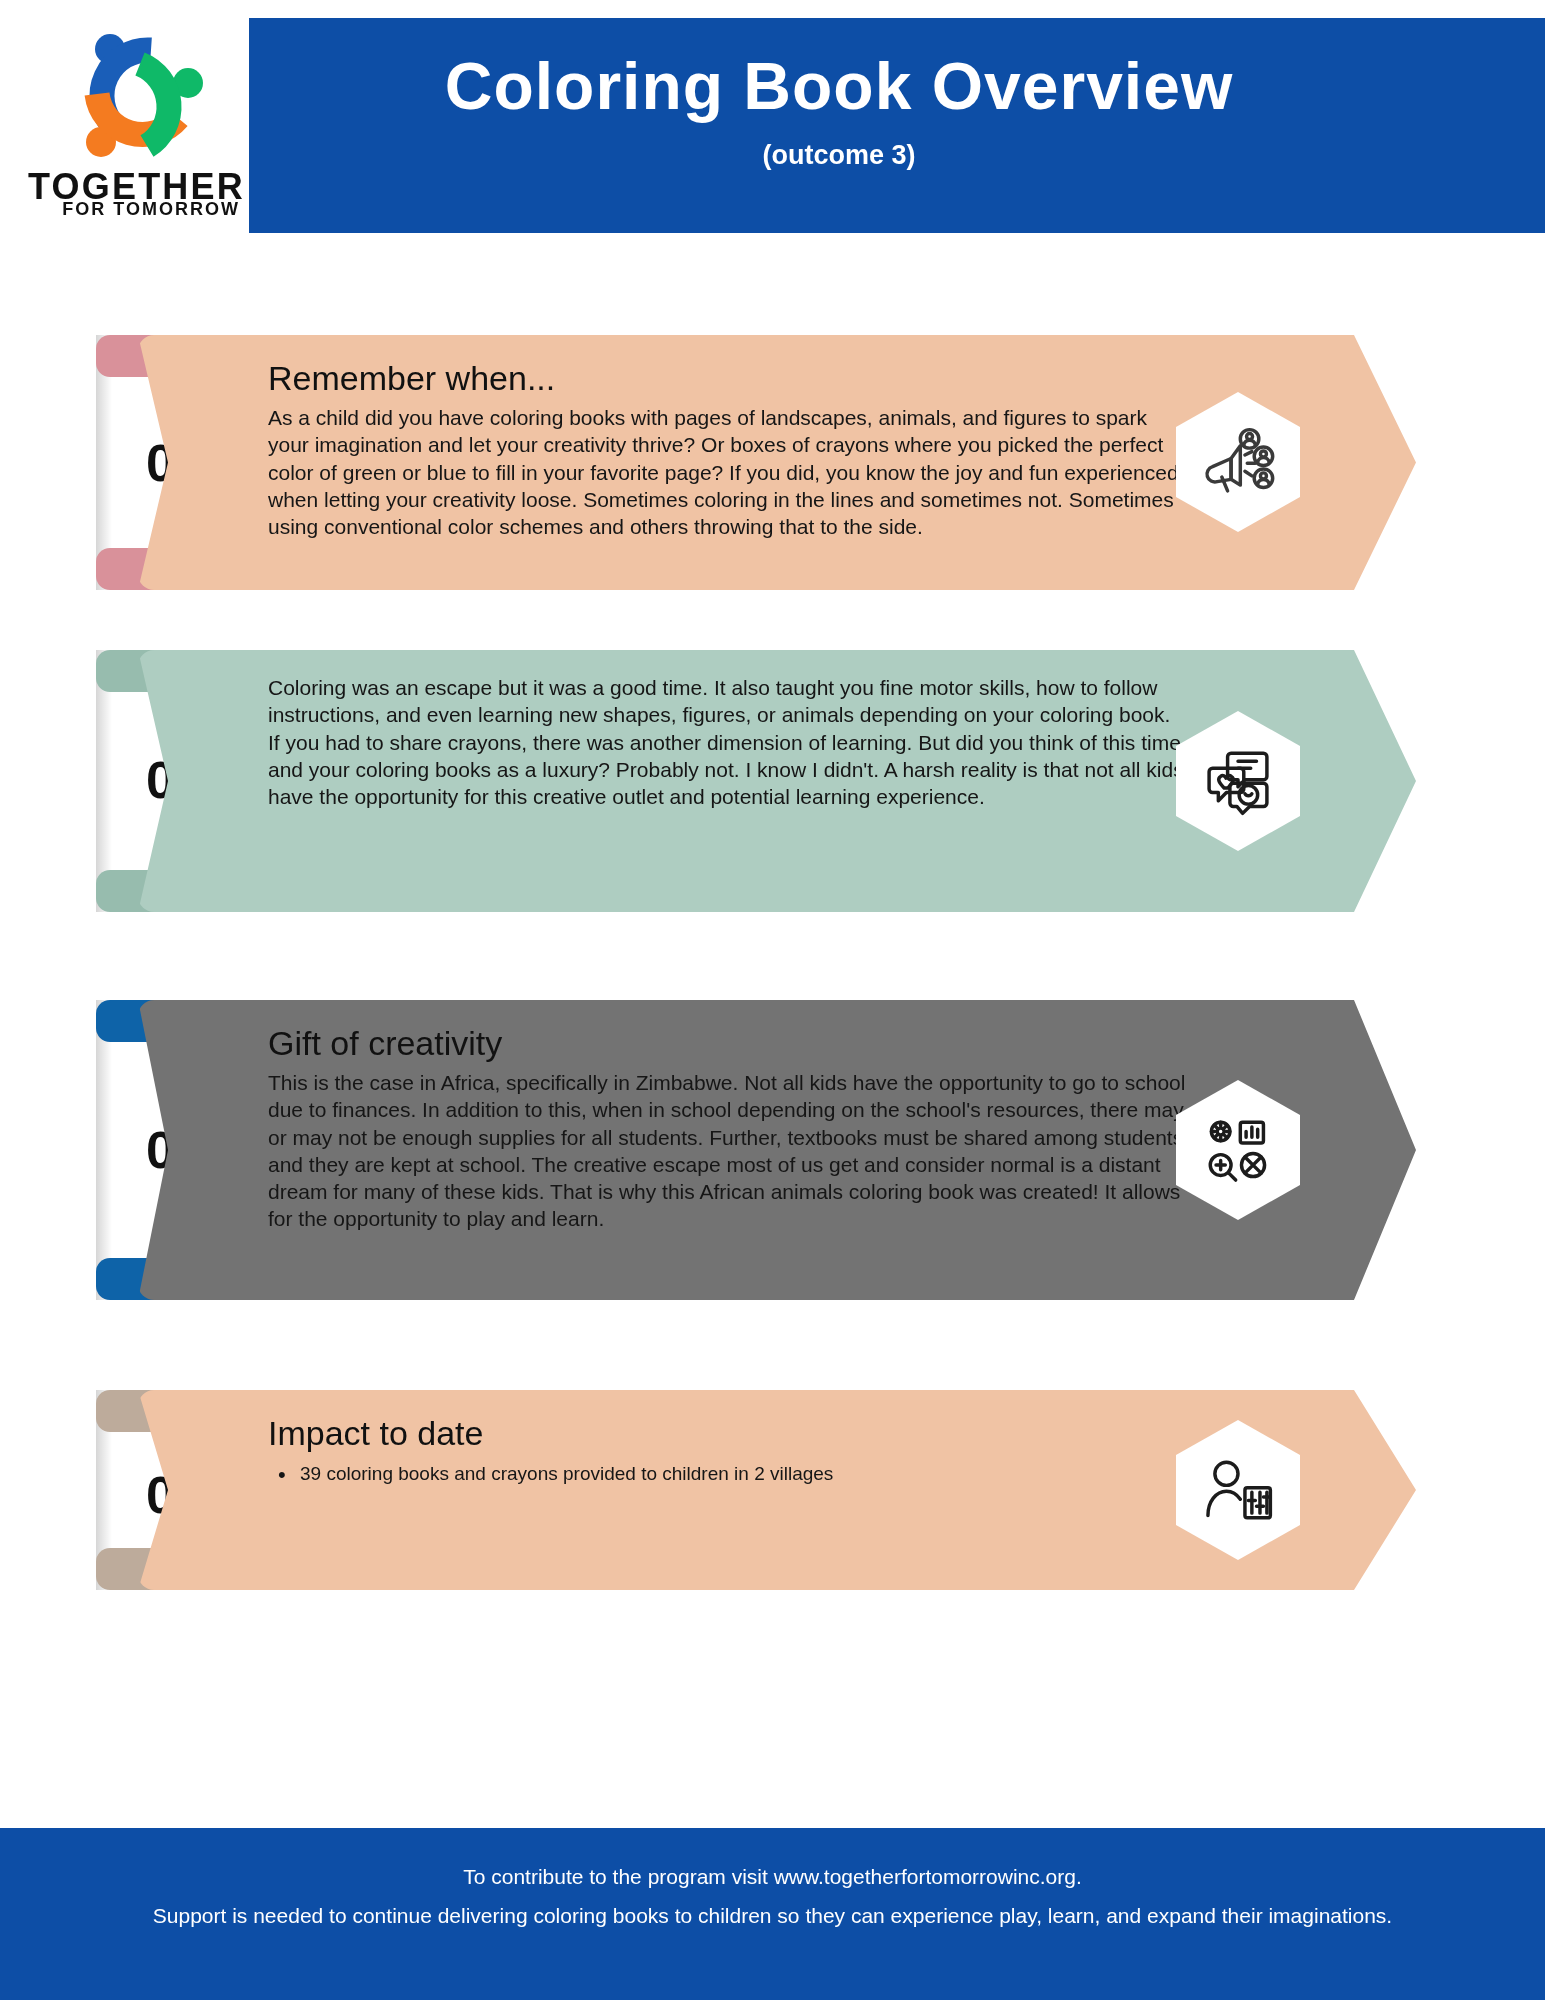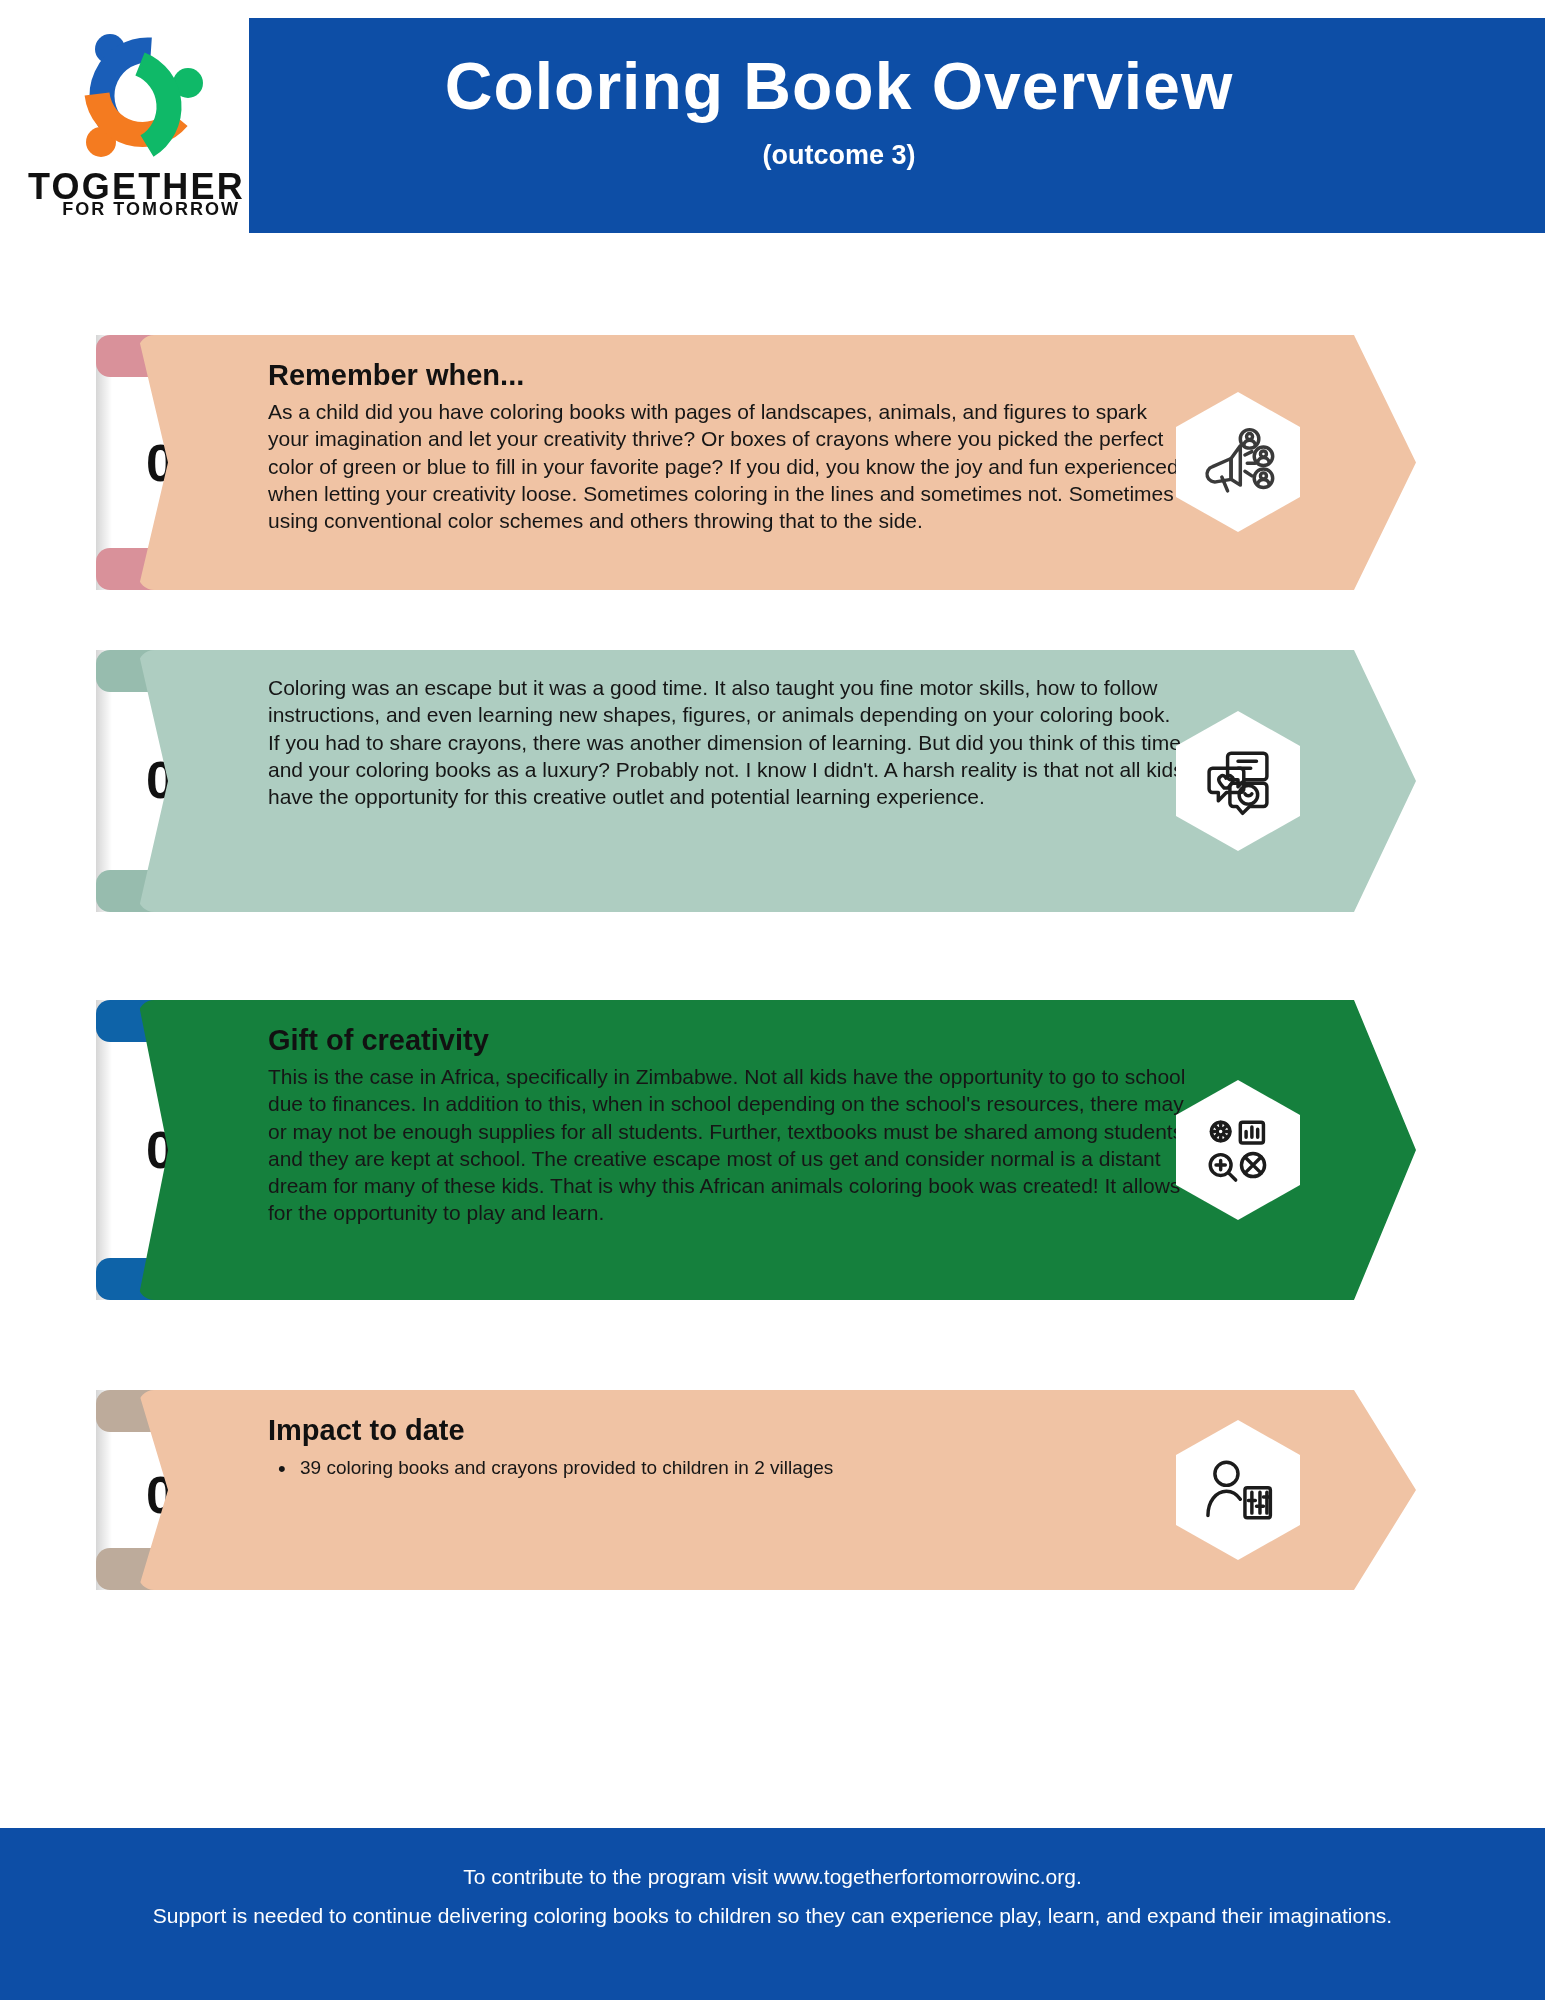--- a/index.html
+++ b/index.html
@@ -101,22 +101,22 @@
     );
   }
 
   .ribbon-inner {
     position: absolute;
     left: 130px;
     top: 24px;
     right: 230px;
   }
   .band-title {
-    font-size: 29px;
-    font-weight: bold;
+    font-size: 34px;
+    font-weight: normal;
     color: #111111;
     margin-bottom: 6px;
   }
   .band-body {
     font-size: 21px;
     line-height: 1.30;
     color: #161616;
   }
   .band-bullets {
     list-style: none;
@@ -234,21 +234,21 @@
         <path d="M38 43 a3.4 3.4 0 0 0 6 0"></path>
       </svg>
     </div>
   </div>
 
   <div class="band" style="left:96px; top:1000px; width:1320px; height:300px;">
     <div class="shadow-left" style="top:0; height:300px;"></div>
     <div class="band-number" style="left:50px; top:120px;">03.</div>
     <div class="fold top" id="f3t" style="background: rgb(14, 99, 168);"></div>
     <div class="fold bot" id="f3b" style="background: rgb(14, 99, 168);"></div>
-    <div class="ribbon" id="r3" style="width: 1278px; background: #15803d;">
+    <div class="ribbon" id="r3" style="width: 1278px; background: #737373;">
       <div class="ribbon-inner">
         <div class="band-title">Gift of creativity</div>
         <div class="band-body">This is the case in Africa, specifically in Zimbabwe. Not all kids have the opportunity to go to school due to finances. In addition to this, when in school depending on the school's resources, there may or may not be enough supplies for all students. Further, textbooks must be shared among students and they are kept at school. The creative escape most of us get and consider normal is a distant dream for many of these kids. That is why this African animals coloring book was created! It allows for the opportunity to play and learn.</div>
       </div>
     </div>
     <div class="hex" style="left:1080px; top:80px;">
       <svg viewBox="0 0 64 64" fill="none" stroke="#1c1c1c" stroke-width="3" stroke-linecap="round" stroke-linejoin="round">
         <circle cx="17" cy="16" r="8"></circle>
           <path d="M17 8v3 M17 21v3 M9 16h3 M22 16h3 M11.5 10.5l2 2 M20.5 19.5l2 2 M22.5 10.5l-2 2 M13.5 19.5l-2 2"></path>
         <circle cx="17" cy="16" r="3"></circle>

